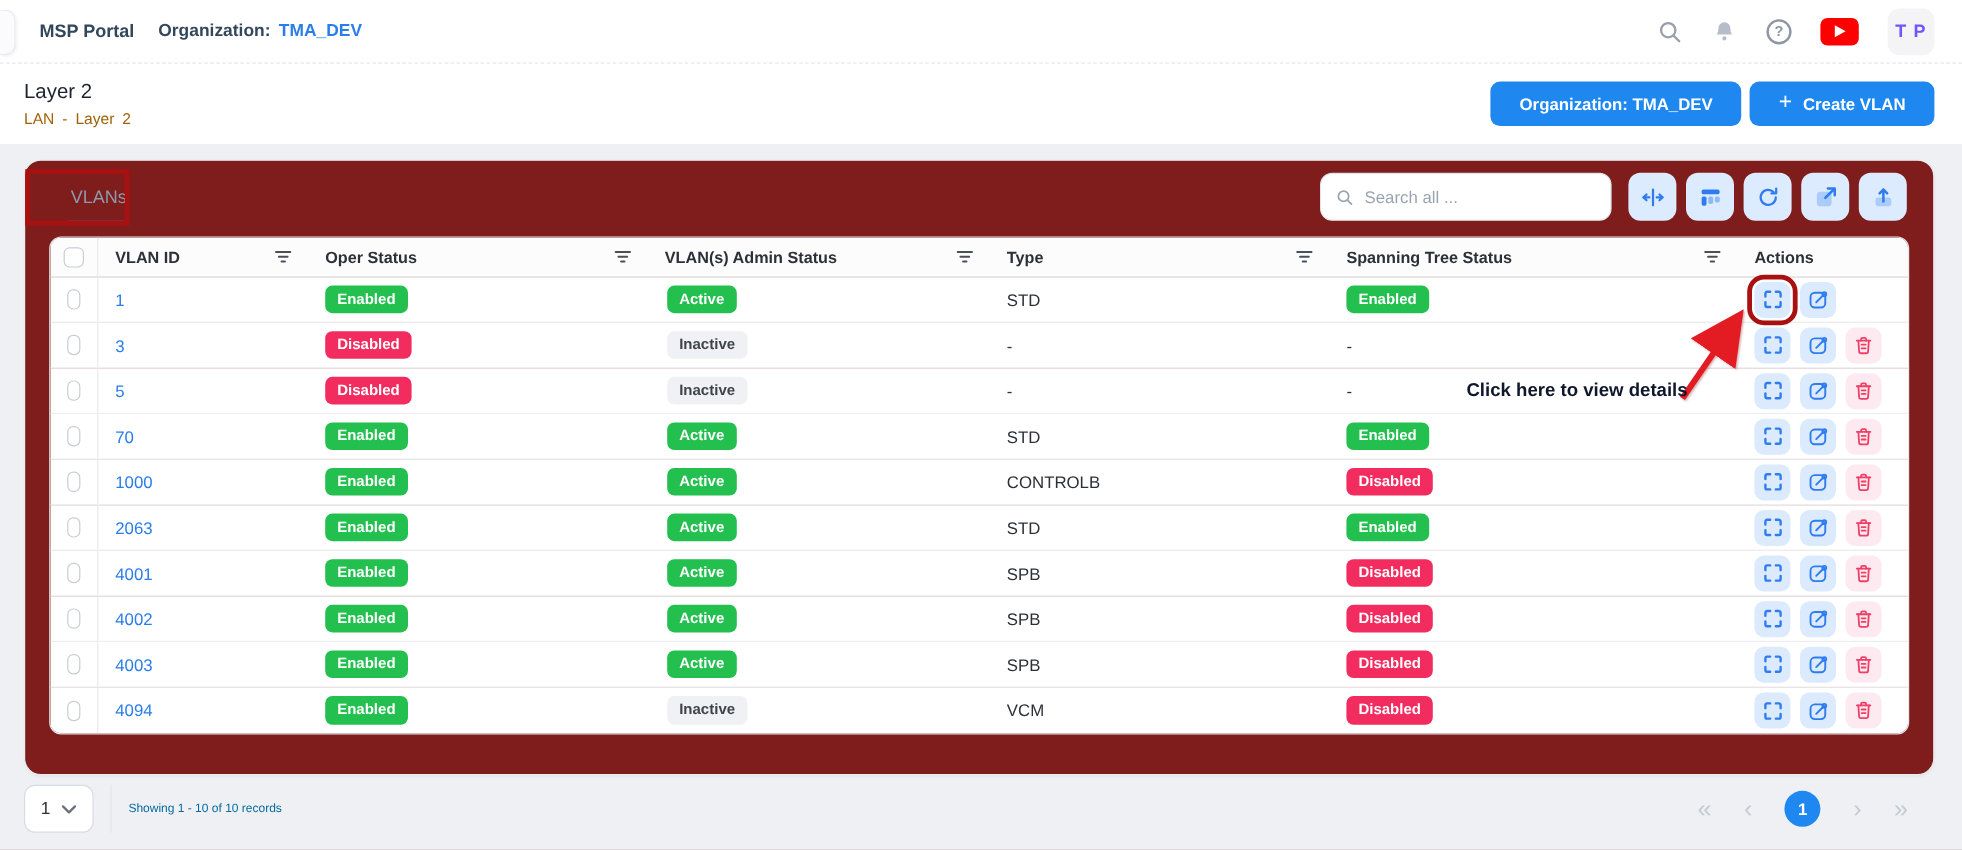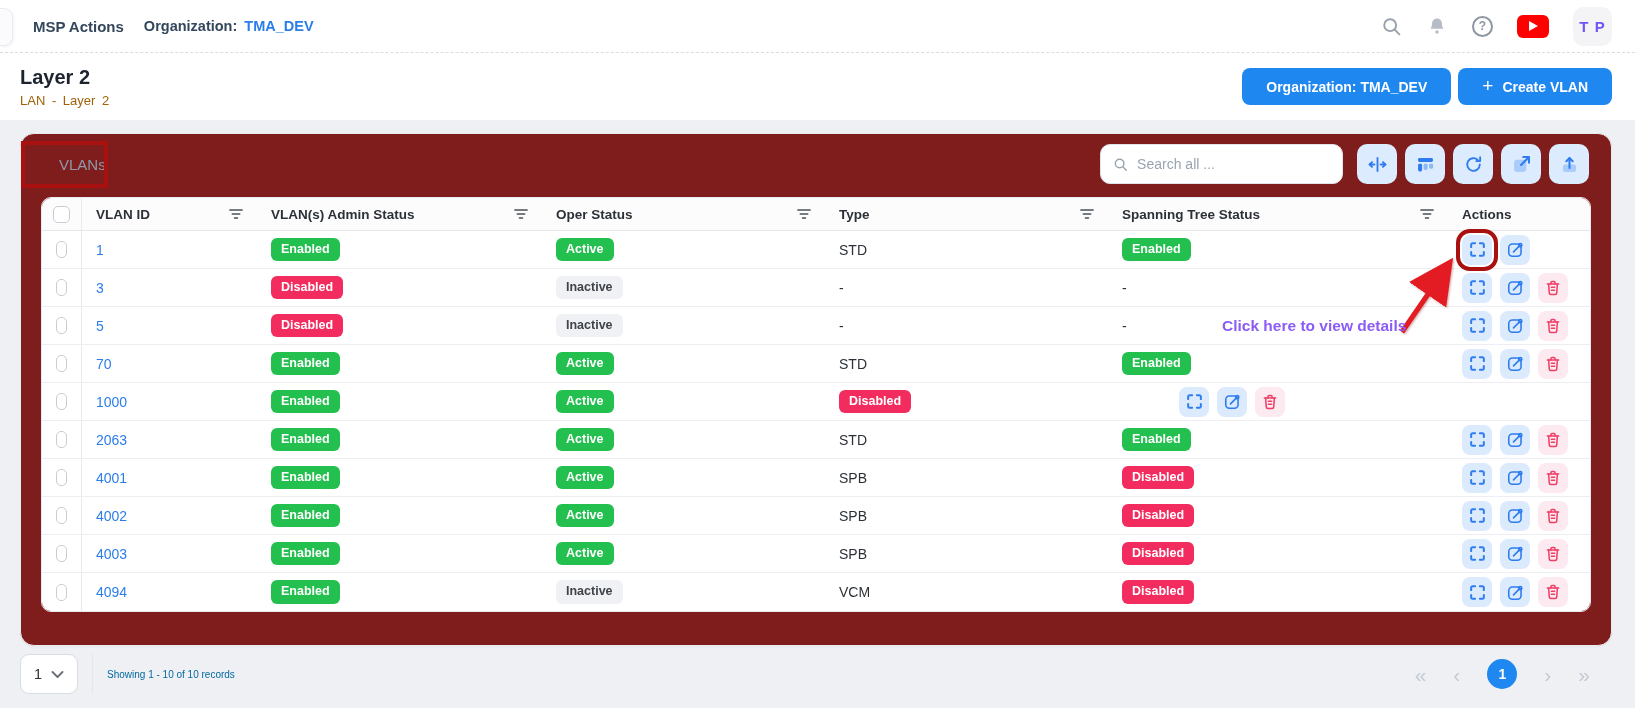--- a/index.html
+++ b/index.html
@@ -19,21 +19,21 @@
   .tico { width:22px; height:22px; display:flex; align-items:center; justify-content:center; }
   .help-circle { width:21px; height:21px; border-radius:50%; border:2px solid #8d96a3; color:#8d96a3;
     font-size:12px; font-weight:700; display:flex; align-items:center; justify-content:center; }
   .yt { width:32px; height:23px; background:#ff0000; border-radius:6px; position:relative; }
   .yt::after { content:""; position:absolute; left:12px; top:6.5px; border-left:9px solid #fff;
     border-top:5px solid transparent; border-bottom:5px solid transparent; }
   .avatar { width:39px; height:39px; border-radius:10px; background:#f4f4f7; color:#6e56f8;
     font-size:15px; font-weight:700; display:flex; align-items:center; justify-content:center; letter-spacing:1px; }
   
   .pagehead { height:68px; background:#fff; border-top:1px dashed #d8dde5; display:flex; align-items:center; padding:0 23px 0 20px; }
-  .ph-title { font-size:20px; font-weight:700; color:#1d2430; }
+  .ph-title { font-size:17px; font-weight:400; color:#1d2430; }
   .ph-crumb { font-size:13px; color:#a16207; margin-top:4px; word-spacing:3px; }
   .ph-buttons { margin-left:auto; display:flex; gap:7px;align-items:center; }
   .btn-blue { height:37px; background:#1e87f0; color:#fff; border:none; border-radius:8px;
     font-family:inherit; font-size:14px; font-weight:700; padding:0 24px; display:flex; align-items:center; gap:9px; cursor:pointer; }
   .btn-plus { font-size:19px; font-weight:400; line-height:1; margin-top:-2px; }
   
   .content { padding:13px 23px 0 20px; }
   .card { background:#7f1d1d; border:1px solid #e9ecf0; border-radius:14px; height:513px; box-shadow:0 1px 2px rgba(16,24,40,.04); }
   .card-head { display:flex; align-items:flex-start; padding:10px 22px 0 18px; height:60px; }
   .tab { position:relative; color:#8e9aac; font-size:15px; padding:12px 22px 14px 20px; cursor:pointer; }
@@ -75,30 +75,30 @@
     display:flex; align-items:center; font-size:10px; color:#0369a1; }
   .pagination { margin-left:auto; display:flex; align-items:center; gap:27px; }
   .pg-chev { font-size:21px; color:#c3cad3; line-height:1; cursor:pointer; background:none; border:none; font-family:inherit; }
   .pg-current { width:30px; height:30px; border-radius:50%; background:#1e87f0; color:#fff; font-size:14px;
     font-weight:700; display:flex; align-items:center; justify-content:center; cursor:pointer; }
   
   .anno { pointer-events:none; }
   .anno-tab-box { position:absolute; left:21px; top:141px; width:87px; height:47px; border:4px solid #a91111; z-index:5; }
   .anno-ring { outline:4px solid #a91111; outline-offset:2px; }
   .anno-arrow { position:absolute; left:1396px; top:256px; z-index:6; filter:drop-shadow(1px 1px 1px rgba(110,0,0,.35)); }
-  .anno-text { position:absolute; left:1222px; top:317px; z-index:6; color:#8b5cf6; font-size:15.5px; font-weight:700; }
+  .anno-text { position:absolute; left:1222px; top:317px; z-index:6; color:#0f172a; font-size:15.5px; font-weight:700; }
 </style>
 </head>
 <body>
 
 <div class="page">
 
   <div class="topbar">
     <div class="side-handle"></div>
-    <div class="brand">MSP Actions</div>
+    <div class="brand">MSP Portal</div>
     <div class="org-label">Organization:</div>
     <a class="org-value">TMA_DEV</a>
     <div class="topbar-right">
       <span class="tico">
         <svg width="21" height="21" viewBox="0 0 24 24" fill="none" stroke="#98a0ac" stroke-width="2.2" stroke-linecap="round">
           <circle cx="10.5" cy="10.5" r="6.8"></circle>
             <path d="M15.6 15.6L21 21"></path>
         </svg>
       </span>
       <span class="tico">
@@ -186,30 +186,30 @@
               <span class="checkbox"></span>
             </div>
           <div class="hcell c1">
             <span>VLAN ID</span>
             <svg class="filter-ico" width="14" height="12" viewBox="0 0 14 12" stroke="#4a5058" stroke-width="1.7" stroke-linecap="round">
                 <path d="M1 2h12"></path>
                 <path d="M3.4 6h7.2"></path>
                 <path d="M5.6 10h2.8"></path>
               </svg>
           </div>
-          <div class="hcell c2">
-            <span>VLAN(s) Admin Status</span>
+          <div class="hcell c3">
+            <span>Oper Status</span>
             <svg class="filter-ico" width="14" height="12" viewBox="0 0 14 12" stroke="#4a5058" stroke-width="1.7" stroke-linecap="round">
                 <path d="M1 2h12"></path>
                 <path d="M3.4 6h7.2"></path>
                 <path d="M5.6 10h2.8"></path>
               </svg>
           </div>
-          <div class="hcell c3">
-            <span>Oper Status</span>
+          <div class="hcell c2">
+            <span>VLAN(s) Admin Status</span>
             <svg class="filter-ico" width="14" height="12" viewBox="0 0 14 12" stroke="#4a5058" stroke-width="1.7" stroke-linecap="round">
                 <path d="M1 2h12"></path>
                 <path d="M3.4 6h7.2"></path>
                 <path d="M5.6 10h2.8"></path>
               </svg>
           </div>
           <div class="hcell c4">
             <span>Type</span>
             <svg class="filter-ico" width="14" height="12" viewBox="0 0 14 12" stroke="#4a5058" stroke-width="1.7" stroke-linecap="round">
                 <path d="M1 2h12"></path>
@@ -416,20 +416,23 @@
               </div>
     <div class="cell c1">
                 <a class="link">1000</a>
               </div>
     <div class="cell c2">
                 <span class="badge b-green">Enabled</span>
               </div>
     <div class="cell c3">
                 <span class="badge b-green">Active</span>
               </div>
+    <div class="cell c4">
+                <span class="plain">CONTROLB</span>
+              </div>
     <div class="cell c5">
                 <span class="badge b-red">Disabled</span>
               </div>
     <div class="cell c6">
       <button class="act act-blue">
         <svg width="19" height="19" viewBox="0 0 24 24" fill="none" stroke="currentColor" stroke-width="2.5" stroke-linecap="round" stroke-linejoin="round">
           <path d="M4 9V5.8A1.8 1.8 0 0 1 5.8 4H9"></path>
                     <path d="M15 4h3.2A1.8 1.8 0 0 1 20 5.8V9"></path>
           <path d="M20 15v3.2a1.8 1.8 0 0 1-1.8 1.8H15"></path>
                     <path d="M9 20H5.8A1.8 1.8 0 0 1 4 18.2V15"></path>

